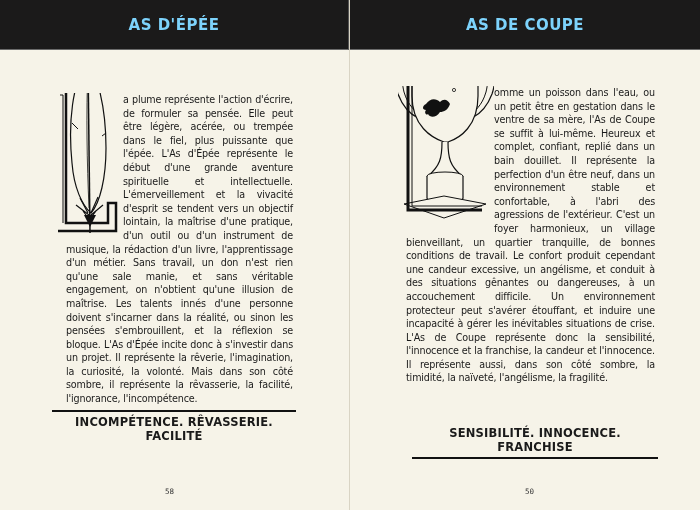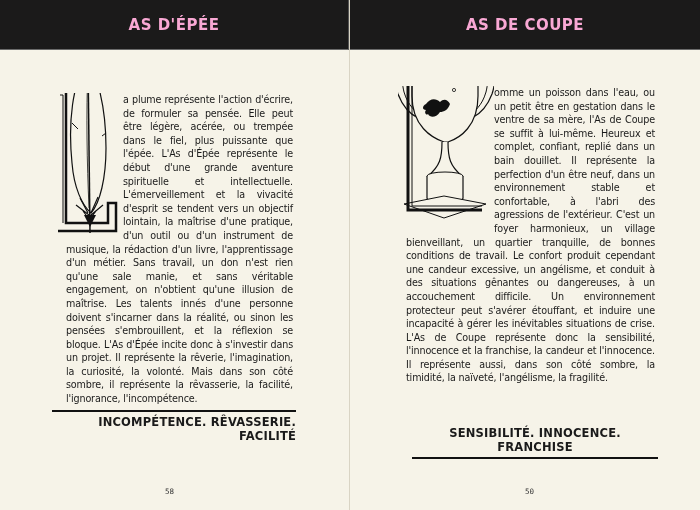--- a/index.html
+++ b/index.html
@@ -6,21 +6,21 @@
   body {
     width: 700px; height: 510px; overflow: hidden;
     background: #f6f3e8;
     font-family: "DejaVu Sans Condensed", "Liberation Sans Narrow", "Liberation Sans", sans-serif;
     color: #1a1a1a;
   }
   .spread { position: relative; width: 700px; height: 510px; display: flex; }
   .page { position: relative; width: 350px; height: 510px; background: #f6f3e8; }
   .page.left { border-right: 1px solid #d9d4c4; box-sizing: border-box; }
   .header {
-    height: 49px; background: #1b1a1a; color: #f9a8d4;
+    height: 49px; background: #1b1a1a; color: #7dd3fc;
     display: flex; align-items: center; justify-content: center;
     font-family: "DejaVu Sans", sans-serif; font-weight: bold;
     font-size: 15px; letter-spacing: 0.5px; text-transform: uppercase;
     border-bottom: 1px solid #6b6b6b;
   }
   .page.left .header { border-right: 1px solid #555; }
   .body-text {
     position: absolute; font-size: 9.6px; line-height: 13.6px;
     text-align: justify; letter-spacing: -0.15px;
     font-family: "DejaVu Sans", sans-serif;
@@ -32,21 +32,21 @@
   .left .drop-art { width: 65px; height: 138px; margin-left: -8px; }
   .right .drop-art { width: 96px; height: 138px; margin-left: -8px; }
   .body-text p { margin: 0; }
   .keywords {
     position: absolute; text-align: center;
     font-family: "DejaVu Sans", sans-serif; font-weight: bold;
     font-size: 11.5px; letter-spacing: 0.2px; text-transform: uppercase;
   }
   .keywords .kw-top { padding-bottom: 3px; }
   .keywords .rule { height: 2px; background: #111; }
-  .keywords .kw-bottom { padding-top: 3px; text-align: right; }
+  .keywords .kw-bottom { padding-top: 3px; }
   .left .keywords { left: 52px; top: 410px; width: 244px; }
   .right .keywords { left: 412px; top: 426px; width: 246px; }
   .page-num {
     position: absolute; top: 487px; font-size: 7.5px;
     font-family: "DejaVu Sans Mono", monospace; color: #333;
   }
   .left .page-num { left: 165px; }
   .right .page-num { left: 525px; }
   svg { display: block; }
 </style>

